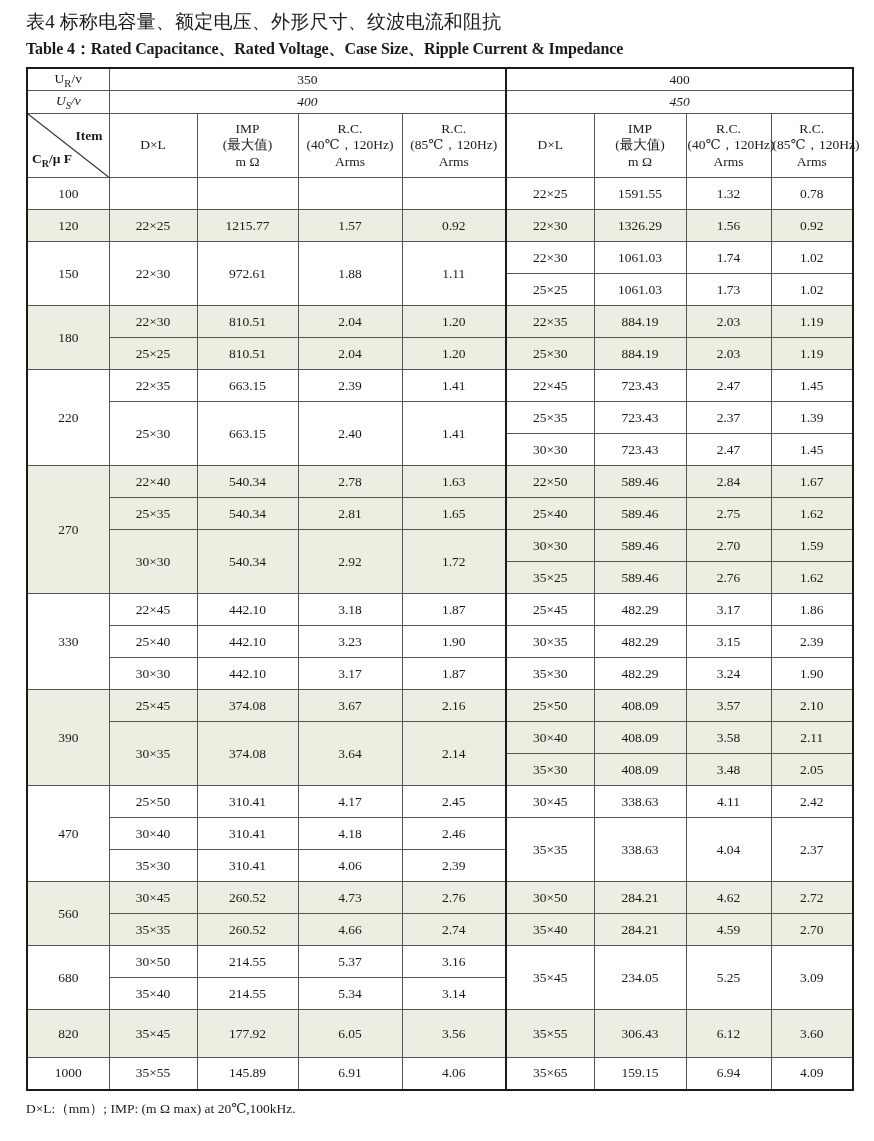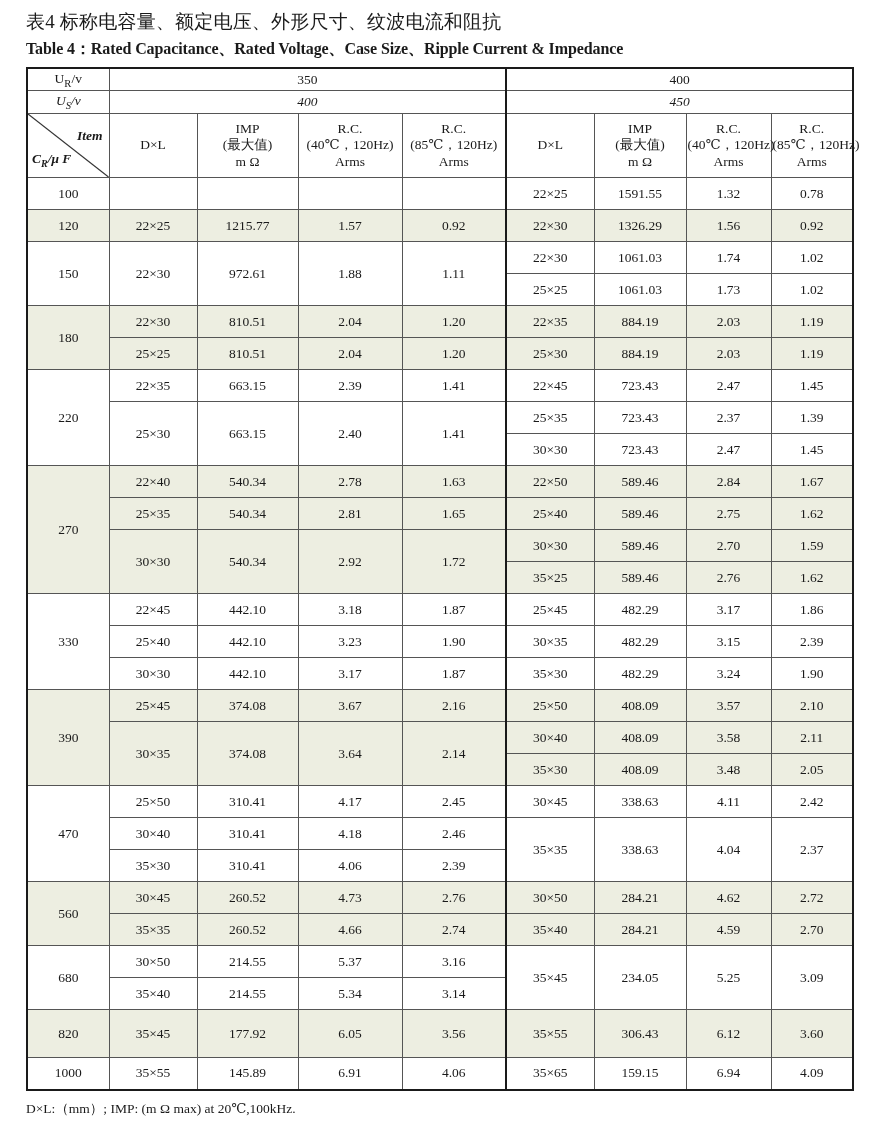--- a/index.html
+++ b/index.html
@@ -70,21 +70,20 @@
     margin-top: 40px;
   }
   .colhead .l1, .colhead .l2, .colhead .l3 { display: block; white-space: nowrap; }
 
   
   .corner {
     position: relative;
     height: 64px;
     padding: 0;
     background: #EDEEE1;
-    font-style: italic;
   }
   .corner .diag {
     position: absolute; inset: 0;
     width: 100%; height: 100%;
     display: block;
   }
   .corner .item {
     position: absolute;
     top: 14px; right: 6px;
     font-weight: bold;

